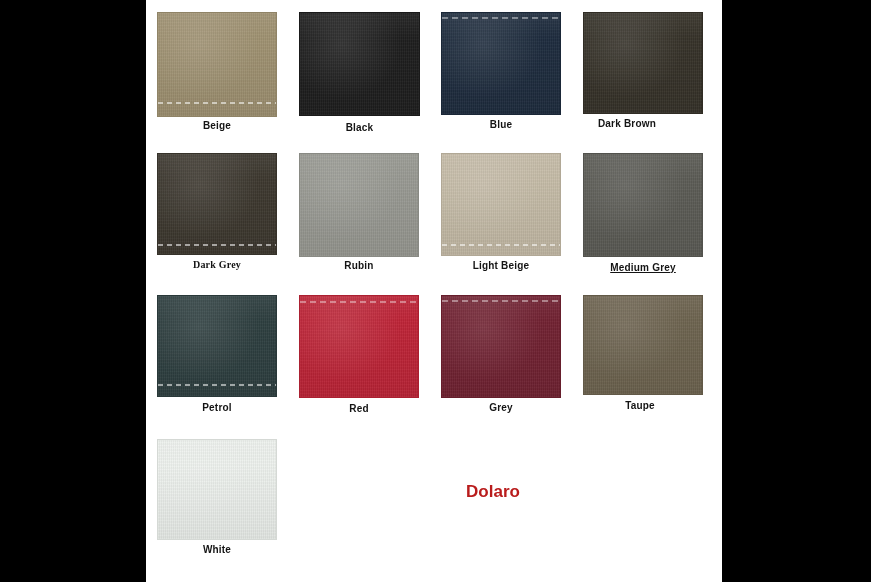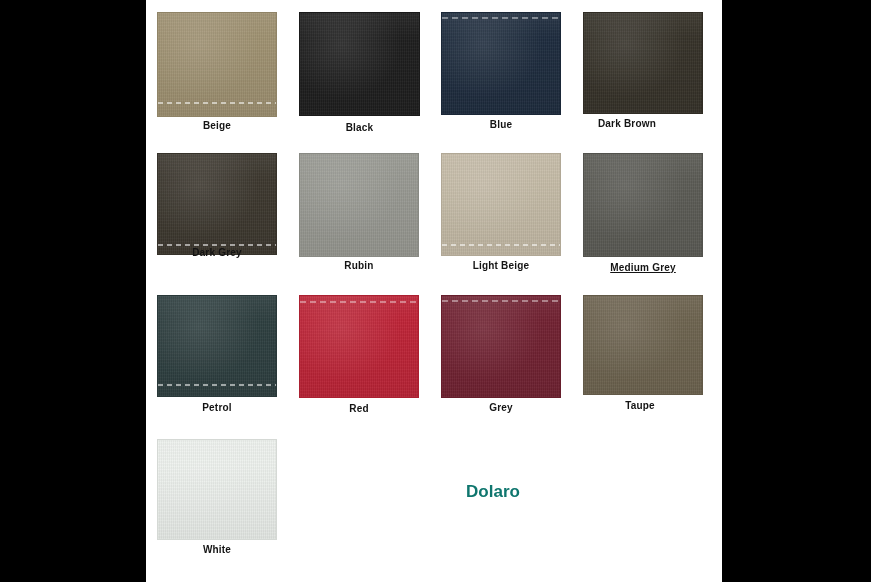--- a/index.html
+++ b/index.html
@@ -98,21 +98,21 @@
     white-space: nowrap;
     letter-spacing: 0.2px;
   }
 
   #product-title {
     position: absolute;
     font-family: "Liberation Sans", sans-serif;
     font-weight: bold;
     font-size: 17px;
     line-height: 20px;
-    color: #0f766e;
+    color: #b91c1c;
     white-space: nowrap;
     text-align: center;
   }
 </style>
 </head>
 <body>
 
 <div id="page">
 
   <div class="bar" id="bar-left"></div>
@@ -145,21 +145,21 @@
             <div class="grain"></div>
           </div>
         </div>
         <div class="swatch-label" style="left: 421px; top: 118px; width: 120px;">Dark Brown</div>
         <div class="swatch-cell" style="left: 11px; top: 153px; width: 120px; height: 102px;">
           <div class="swatch" style="background: rgb(61, 56, 47);">
             <div class="grain"></div>
             <div class="stitch" style="bottom: 8px;"></div>
           </div>
         </div>
-        <div class="swatch-label" style="left: 11px; top: 247px; width: 120px;">Dark Grey</div>
+        <div class="swatch-label" style="left: 11px; top: 259px; width: 120px; font-family: Liberation Serif, serif;">Dark Grey</div>
         <div class="swatch-cell" style="left: 153px; top: 153px; width: 120px; height: 104px;">
           <div class="swatch" style="background: rgb(153, 154, 147);">
             <div class="grain"></div>
           </div>
         </div>
         <div class="swatch-label" style="left: 153px; top: 260px; width: 120px;">Rubin</div>
         <div class="swatch-cell" style="left: 295px; top: 153px; width: 120px; height: 103px;">
           <div class="swatch" style="background: rgb(198, 188, 168);">
             <div class="grain"></div>
             <div class="stitch" style="bottom: 9px;"></div>

